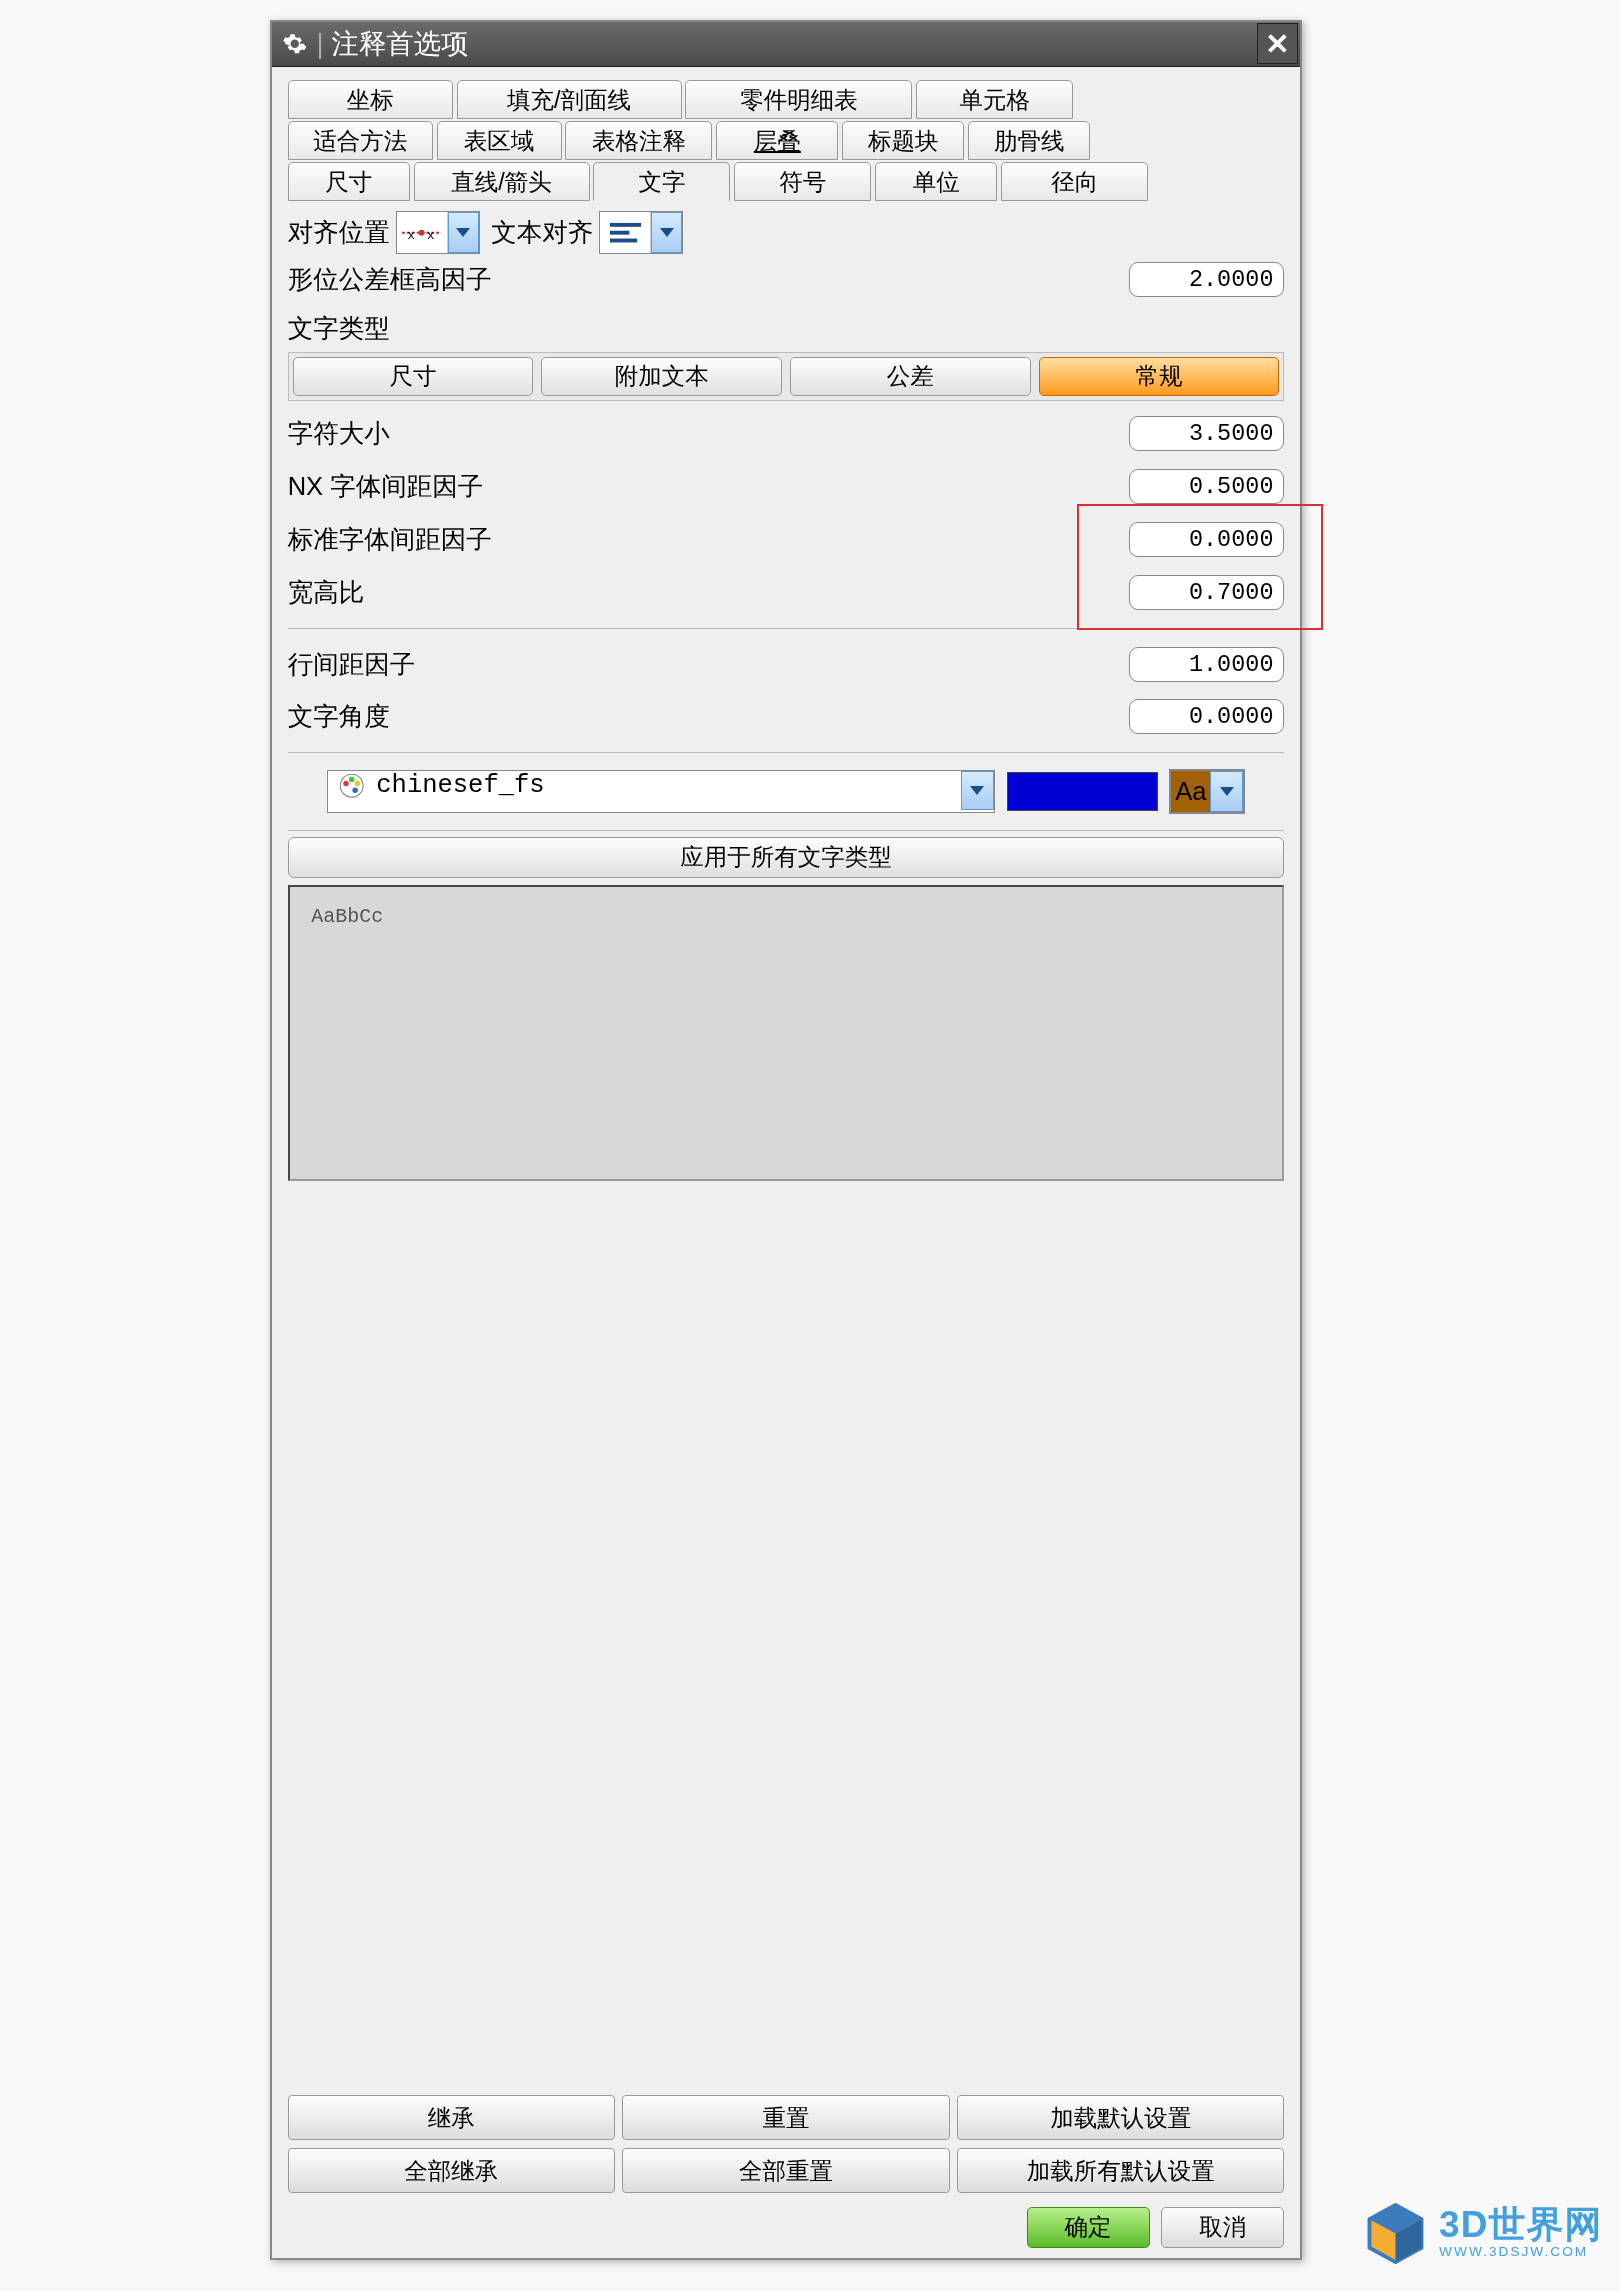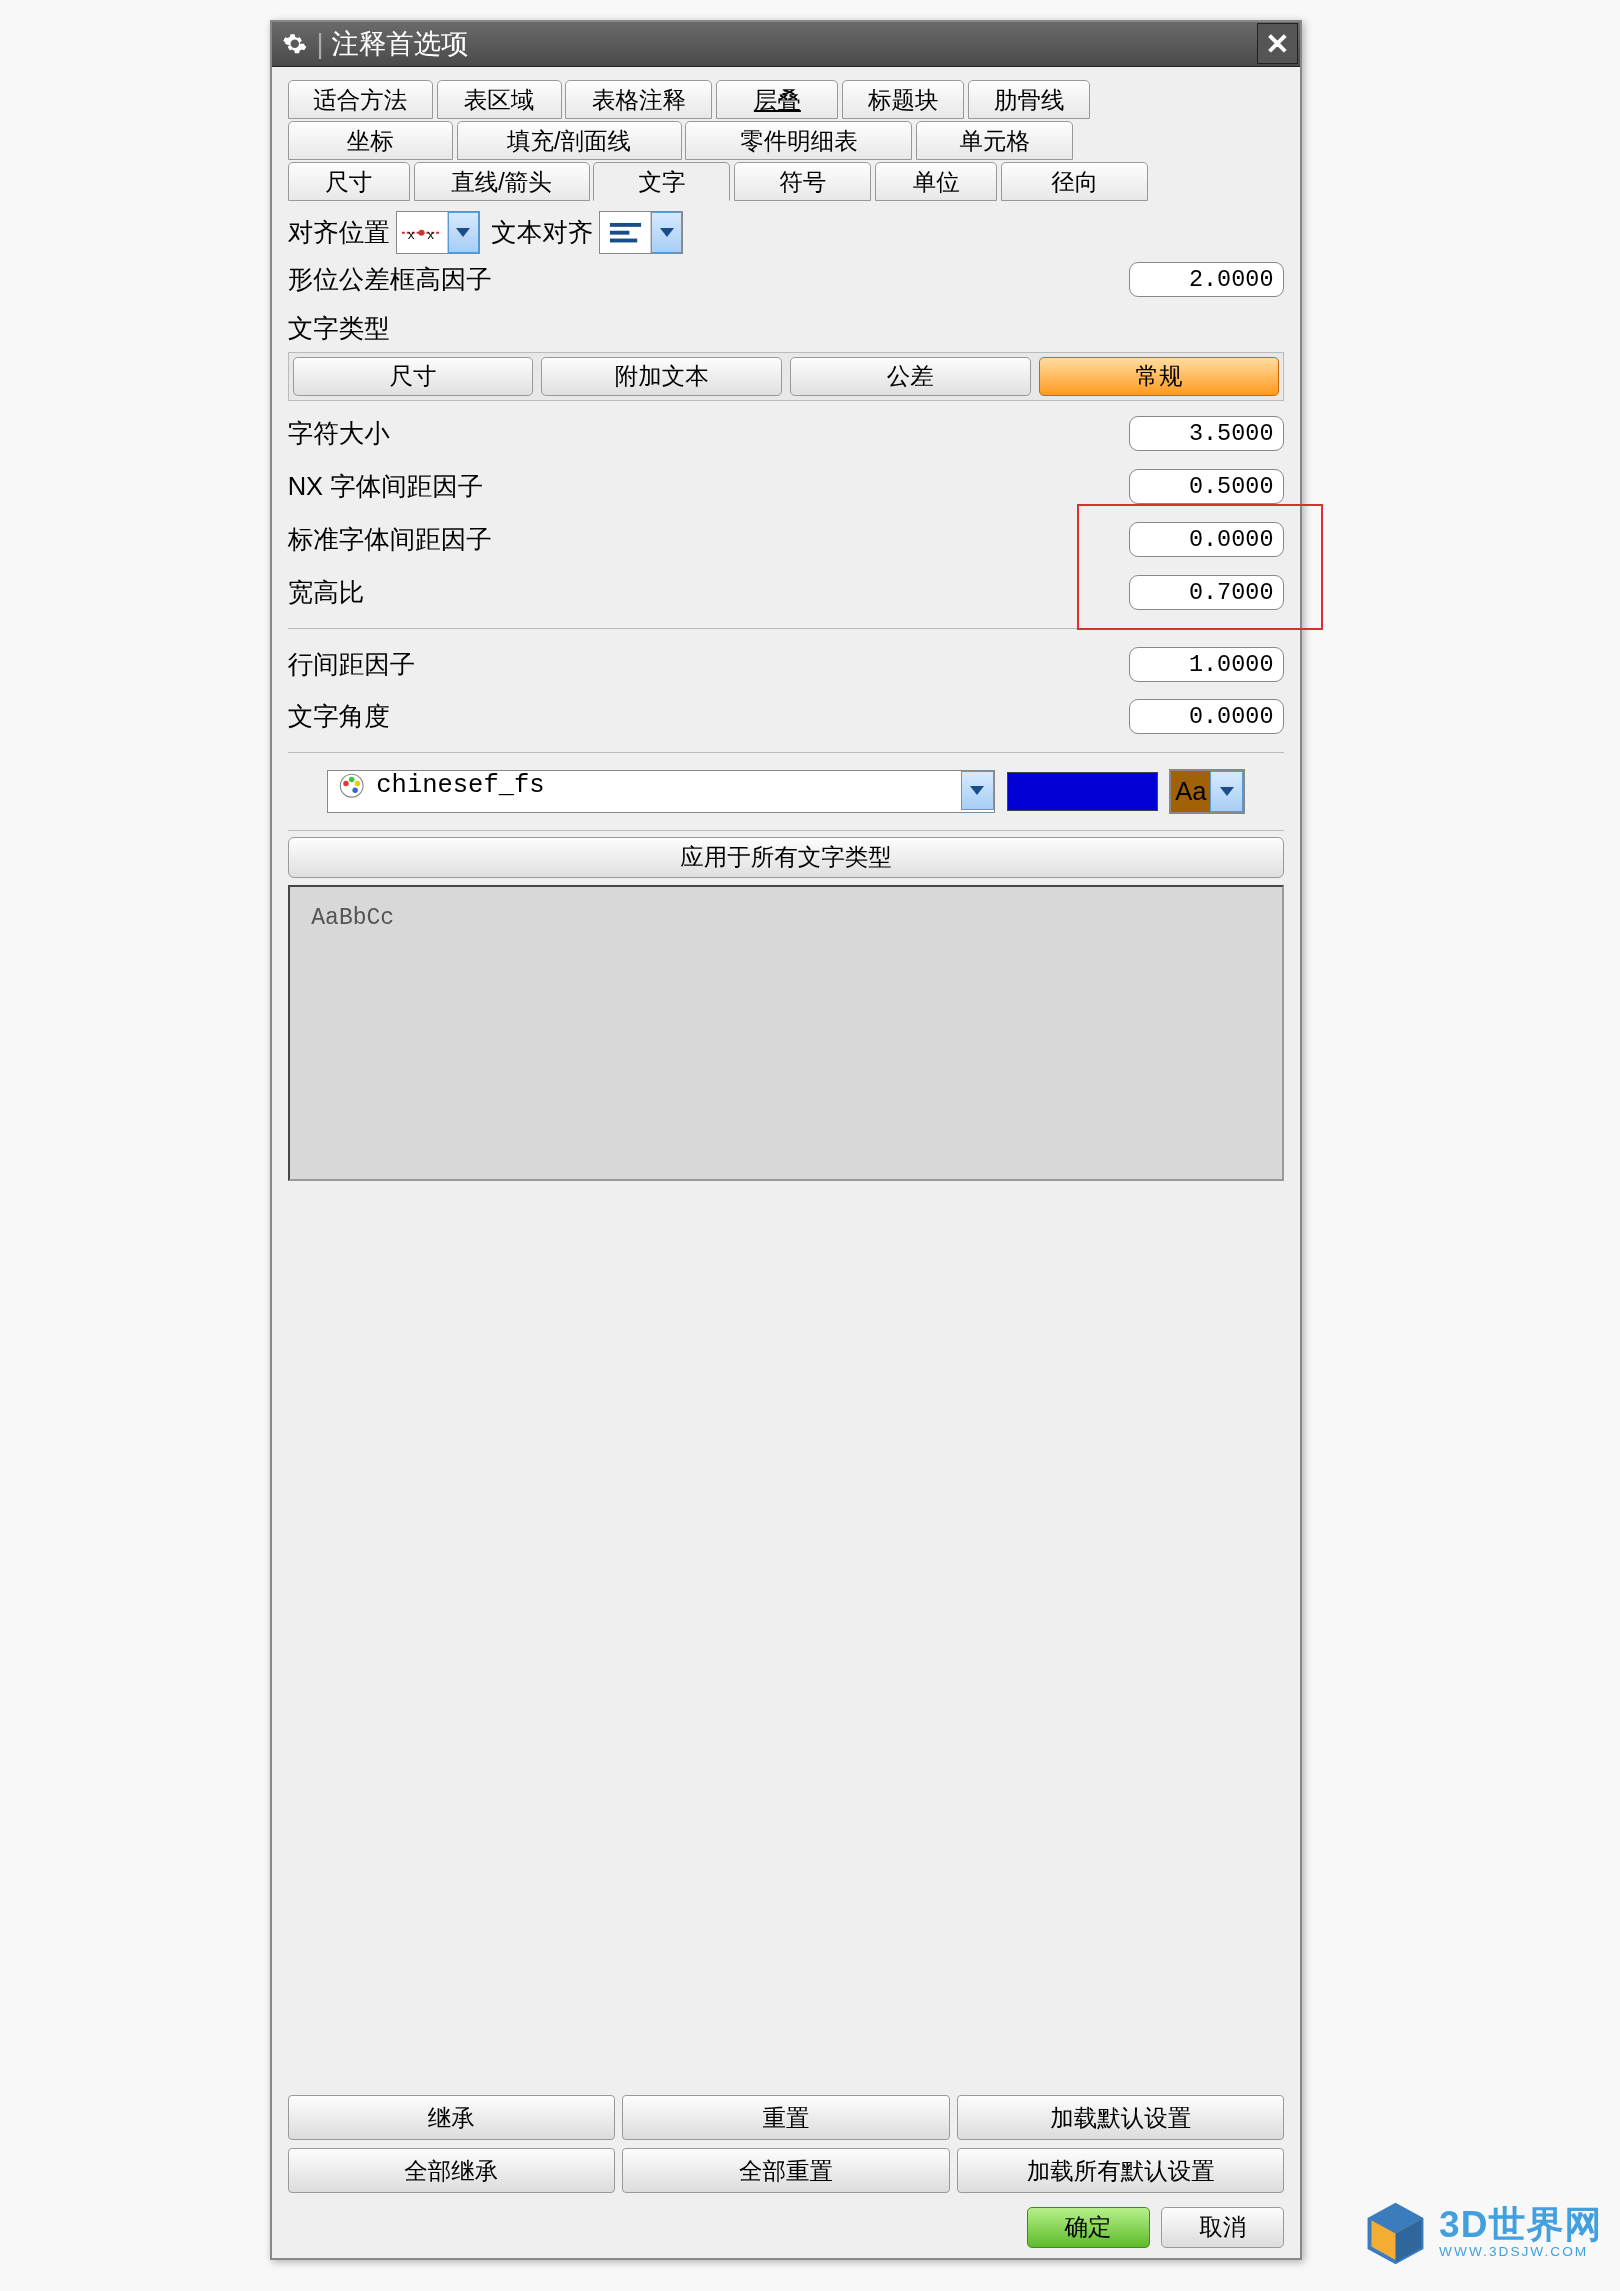--- a/index.html
+++ b/index.html
@@ -265,21 +265,21 @@
   cursor: pointer;
   margin-bottom: 7.8px;
 }
 
 .preview-box {
   height: 296px;
   background: #d8d8d8;
   border: 2px inset #999;
   padding: 17.6px 21.6px;
   font-family: "Courier New", monospace;
-  font-size: 23px;
+  font-size: 20px;
   color: #555;
 }
 
 .spacer { flex: 1; }
 
 .bottom-buttons {
   display: grid;
   grid-template-columns: 1fr 1fr 1fr;
   gap: 7.8px;
   margin-top: 9.8px;
@@ -370,32 +370,32 @@
       <span class="sep">|</span>
       <span class="title">注释首选项</span>
       <div class="close-btn">
         <span>✕</span>
       </div>
     </div>
 
     <div class="content">
 
       <div class="tabrow">
+        <div class="tab w1">坐标</div>
+        <div class="tab w2">填充/剖面线</div>
+        <div class="tab w3">零件明细表</div>
+        <div class="tab w4">单元格</div>
+      </div>
+      <div class="tabrow">
         <div class="tab w5">适合方法</div>
         <div class="tab w7">表区域</div>
         <div class="tab w6">表格注释</div>
         <div class="tab w8" style="text-decoration: underline;">层叠</div>
         <div class="tab w8">标题块</div>
         <div class="tab w8">肋骨线</div>
-      </div>
-      <div class="tabrow">
-        <div class="tab w1">坐标</div>
-        <div class="tab w2">填充/剖面线</div>
-        <div class="tab w3">零件明细表</div>
-        <div class="tab w4">单元格</div>
       </div>
       <div class="tabrow r3">
         <div class="tab w8">尺寸</div>
         <div class="tab wA">直线/箭头</div>
         <div class="tab w9 active">文字</div>
         <div class="tab w9">符号</div>
         <div class="tab w8">单位</div>
         <div class="tab wB">径向</div>
       </div>
 

